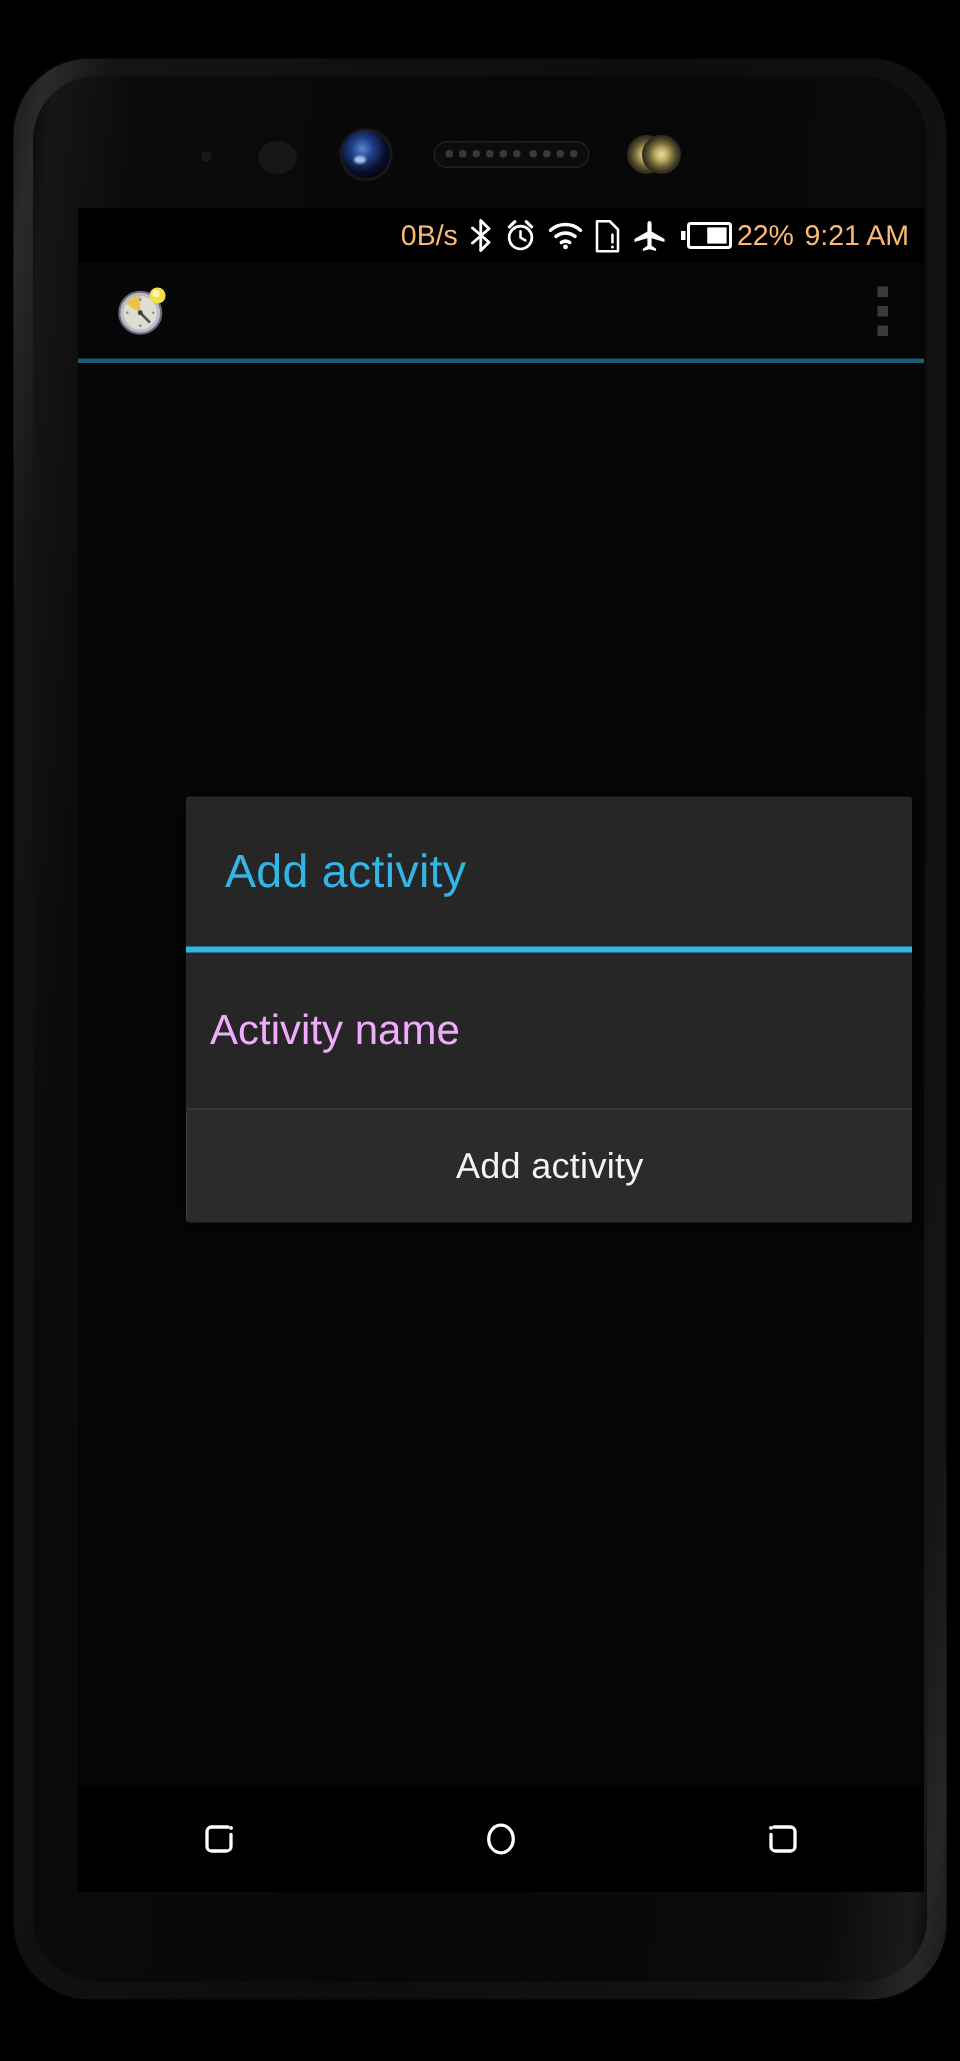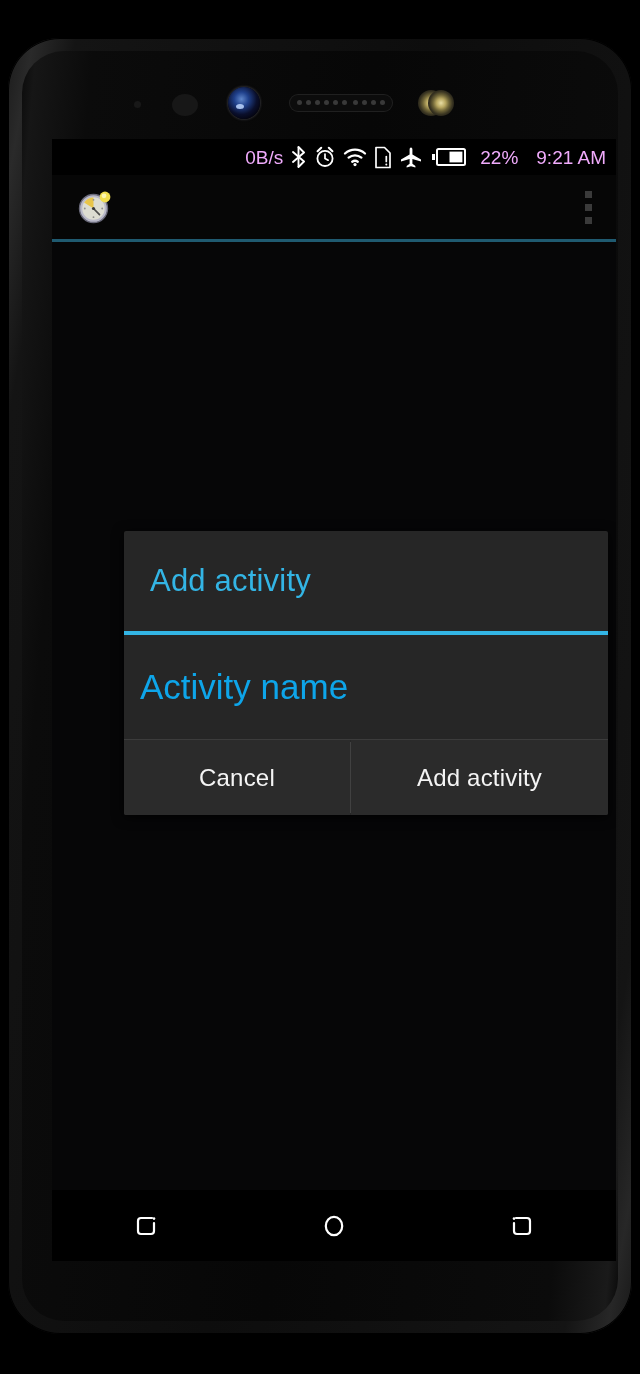--- a/index.html
+++ b/index.html
@@ -122,26 +122,25 @@
     justify-content: flex-end;
     padding-right: 10px;
     box-sizing: border-box;
   }
   .sb-item {
     display: flex;
     align-items: center;
     margin-left: 7px;
   }
   .sb-text {
-    color: #f0abfc;
+    color: #fdba74;
     font-size: 19px;
     letter-spacing: 0px;
     line-height: 1;
     white-space: nowrap;
-    margin-left: 11px;
   }
   .sb-icon { display: block; }
 
   
   .actionbar {
     position: absolute; left: 0; top: 36px;
     width: 564px; height: 64px;
     background: #060606;
     display: flex;
     align-items: center;
@@ -216,22 +215,22 @@
     background: #33b5e5;
   }
   .dialog-body {
     height: 104px;
     display: flex;
     align-items: center;
     padding: 0 16px 0 16px;
     box-sizing: border-box;
   }
   .field-label {
-    color: #0ea5e9;
-    font-size: 35px;
+    color: #f0abfc;
+    font-size: 28px;
     white-space: nowrap;
     padding-left: 0px;
   }
   .edit-wrap {
     position: relative;
     margin-left: 24px;
     flex: 1;
     height: 54px;
   }
   .edit-value {
@@ -429,21 +428,20 @@
             <div class="dialog-title">Add activity</div>
           </div>
           <div class="dialog-title-divider"></div>
 
           <div class="dialog-body">
             <div class="field-label">Activity name</div>
           </div>
 
           <div class="dialog-btn-divider-h"></div>
           <div class="dialog-buttons">
-            <div class="dialog-btn neg">Cancel</div>
             <div class="btn-divider-v"></div>
             <div class="dialog-btn pos">Add activity</div>
           </div>
         </div>
 
         <div class="navbar">
           <div class="nav-btn">
             <svg width="30" height="30" viewBox="0 0 30 30">
               <path d="M21 7 L10 7 A3 3 0 0 0 7 10 L7 20 A3 3 0 0 0 10 23 L20 23 A3 3 0 0 0 23 20 L23 12" fill="none" stroke="#ffffff" stroke-width="2.2" stroke-linecap="round"></path>
               <circle cx="23" cy="7.6" r="1.3" fill="#ffffff"></circle>

